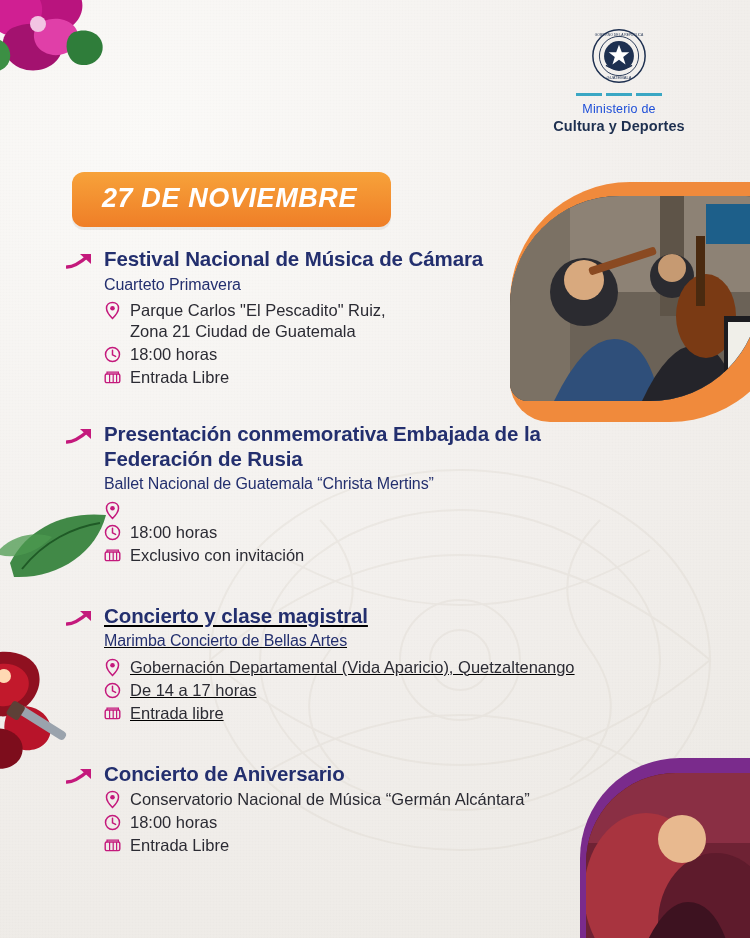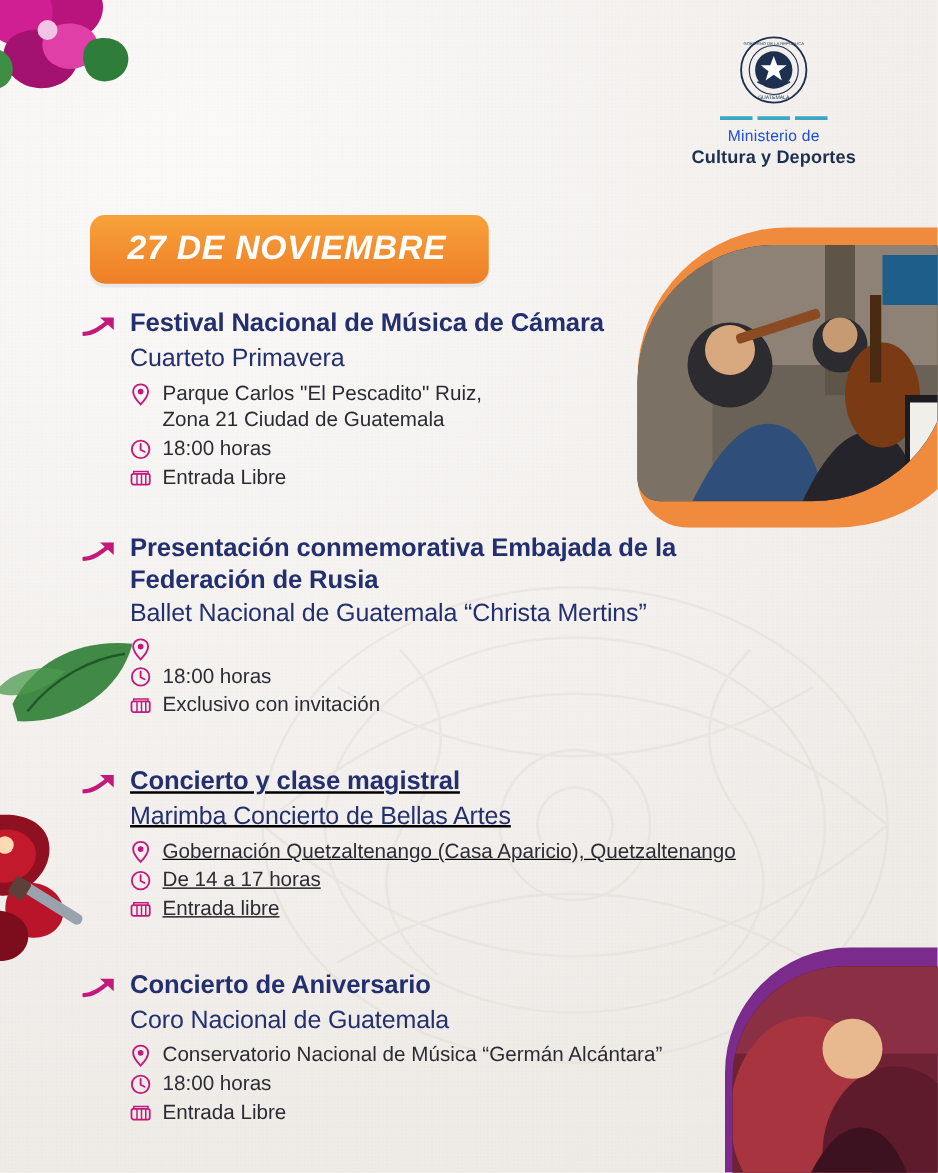--- a/index.html
+++ b/index.html
@@ -174,21 +174,21 @@
   .event h2 {
     margin: 0;
     font-size: 20.5px;
     font-weight: bold;
     color: #232f6e;
     line-height: 1.2;
     letter-spacing: -.1px;
   }
   .event h3 {
     margin: 3px 0 6px;
-    font-size: 20px;
+    font-size: 16px;
     font-weight: normal;
     color: #232f6e;
     line-height: 1.2;
     letter-spacing: -.1px;
   }
   .detail {
     display: flex;
     align-items: flex-start;
     gap: 9px;
     margin-top: 2px;
@@ -390,21 +390,21 @@
       <path d="M14 3 L25 3 L25 13 Z" fill="#c4197c"></path>
     </svg>
     <h2>Concierto y clase magistral</h2>
     <h3>Marimba Concierto de Bellas Artes</h3>
 
     <div class="detail">
       <svg class="ic" viewBox="0 0 17 19">
         <path d="M8.5 1.5 C12 1.5 14.5 4 14.5 7.2 C14.5 11.4 8.5 17.5 8.5 17.5 C8.5 17.5 2.5 11.4 2.5 7.2 C2.5 4 5 1.5 8.5 1.5 Z" fill="none" stroke="#c4197c" stroke-width="1.5"></path>
         <circle cx="8.5" cy="7.2" r="2.3" fill="#c4197c"></circle>
       </svg>
-      <div class="txt">Gobernación Quetzaltenango (Casa Aparicio), Quetzaltenango</div>
+      <div class="txt">Gobernación Departamental (Vida Aparicio), Quetzaltenango</div>
     </div>
 
     <div class="detail">
       <svg class="ic" viewBox="0 0 17 19">
         <circle cx="8.5" cy="9.5" r="7" fill="none" stroke="#c4197c" stroke-width="1.5"></circle>
         <path d="M8.5 5.2 L8.5 9.8 L11.6 11.4" stroke="#c4197c" stroke-width="1.5" fill="none" stroke-linecap="round"></path>
       </svg>
       <div class="txt">De 14 a 17 horas</div>
     </div>
 
@@ -417,21 +417,20 @@
       <div class="txt">Entrada libre</div>
     </div>
   </div>
 
   <div class="event" style="margin-top:38px;">
     <svg class="arrow-icon" viewBox="0 0 28 20">
       <path d="M1 16 C8 16 14 12 22 5" stroke="#c4197c" stroke-width="3.4" fill="none" stroke-linecap="round"></path>
       <path d="M14 3 L25 3 L25 13 Z" fill="#c4197c"></path>
     </svg>
     <h2>Concierto de Aniversario</h2>
-    <h3>Coro Nacional de Guatemala</h3>
 
     <div class="detail">
       <svg class="ic" viewBox="0 0 17 19">
         <path d="M8.5 1.5 C12 1.5 14.5 4 14.5 7.2 C14.5 11.4 8.5 17.5 8.5 17.5 C8.5 17.5 2.5 11.4 2.5 7.2 C2.5 4 5 1.5 8.5 1.5 Z" fill="none" stroke="#c4197c" stroke-width="1.5"></path>
         <circle cx="8.5" cy="7.2" r="2.3" fill="#c4197c"></circle>
       </svg>
       <div class="txt">Conservatorio Nacional de Música “Germán Alcántara”</div>
     </div>
 
     <div class="detail">

